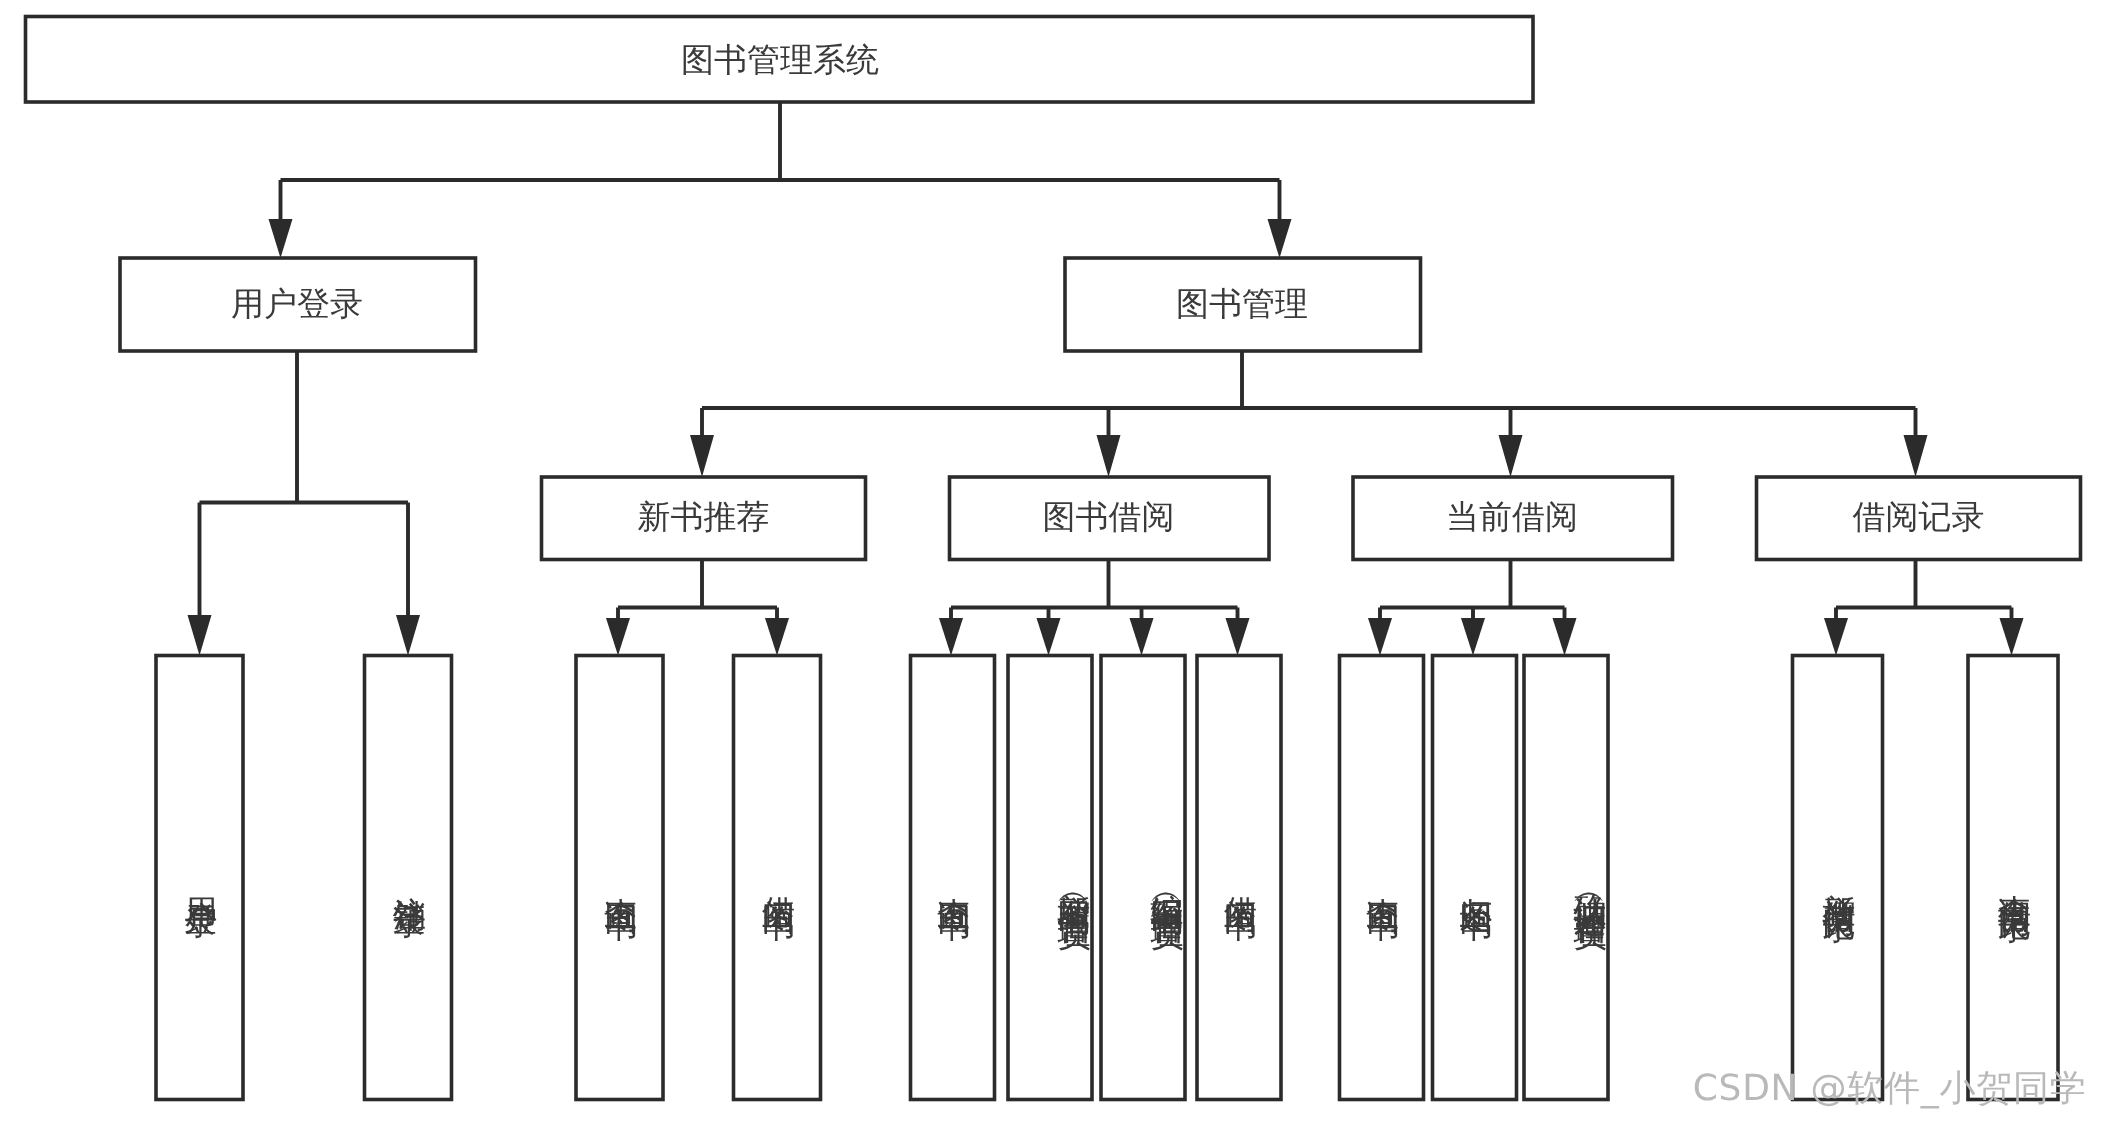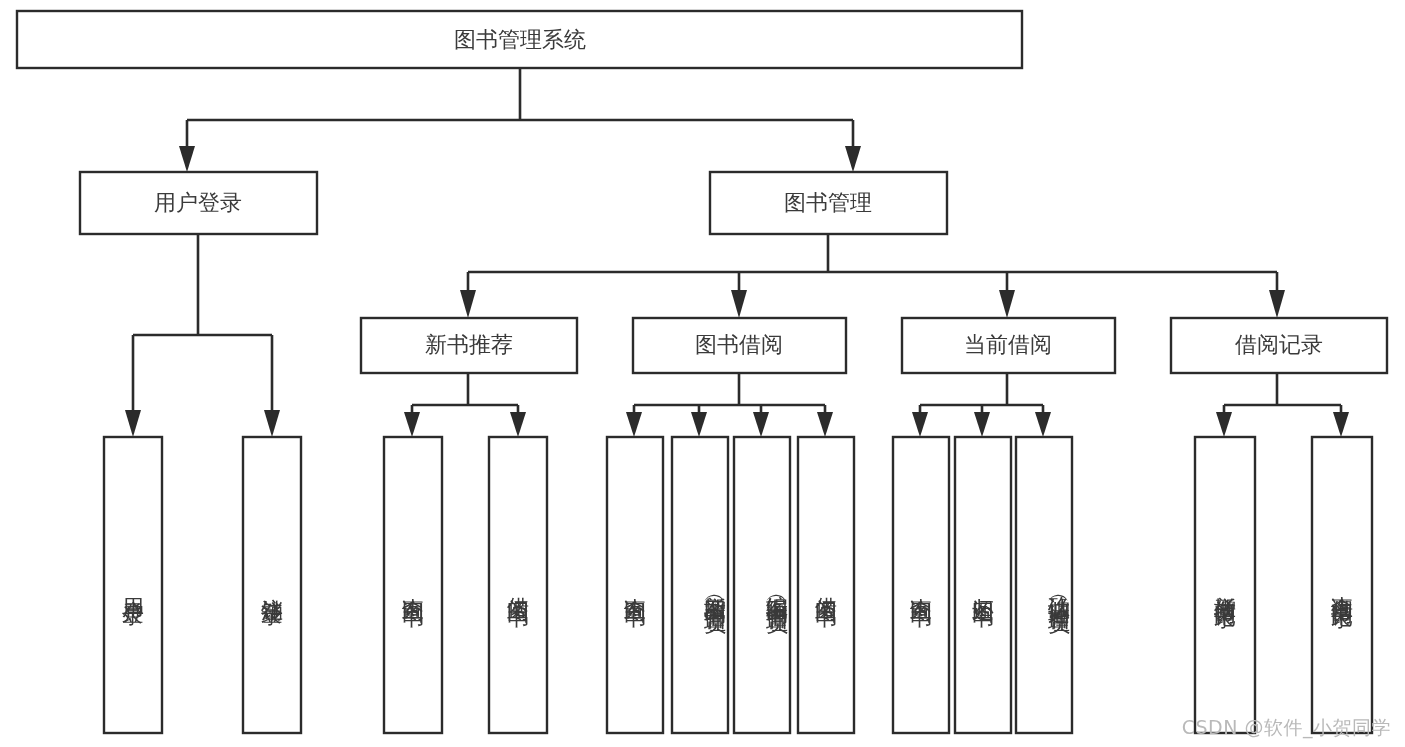--- a/index.html
+++ b/index.html
@@ -67,21 +67,21 @@
     justify-content: center;
     white-space: nowrap;
     pointer-events: none;
     user-select: none;
   }
   #watermark {
     position: absolute;
     right: 14px;
     bottom: 6px;
     font-family: "DejaVu Sans", "Liberation Sans", sans-serif;
-    font-size: 19px;
+    font-size: 24px;
     color: #b9b9b9;
     letter-spacing: 0.5px;
     white-space: nowrap;
     margin-left: 16px;
   }
 </style>
 </head>
 <body>
 
 <div id="diagram-root">

